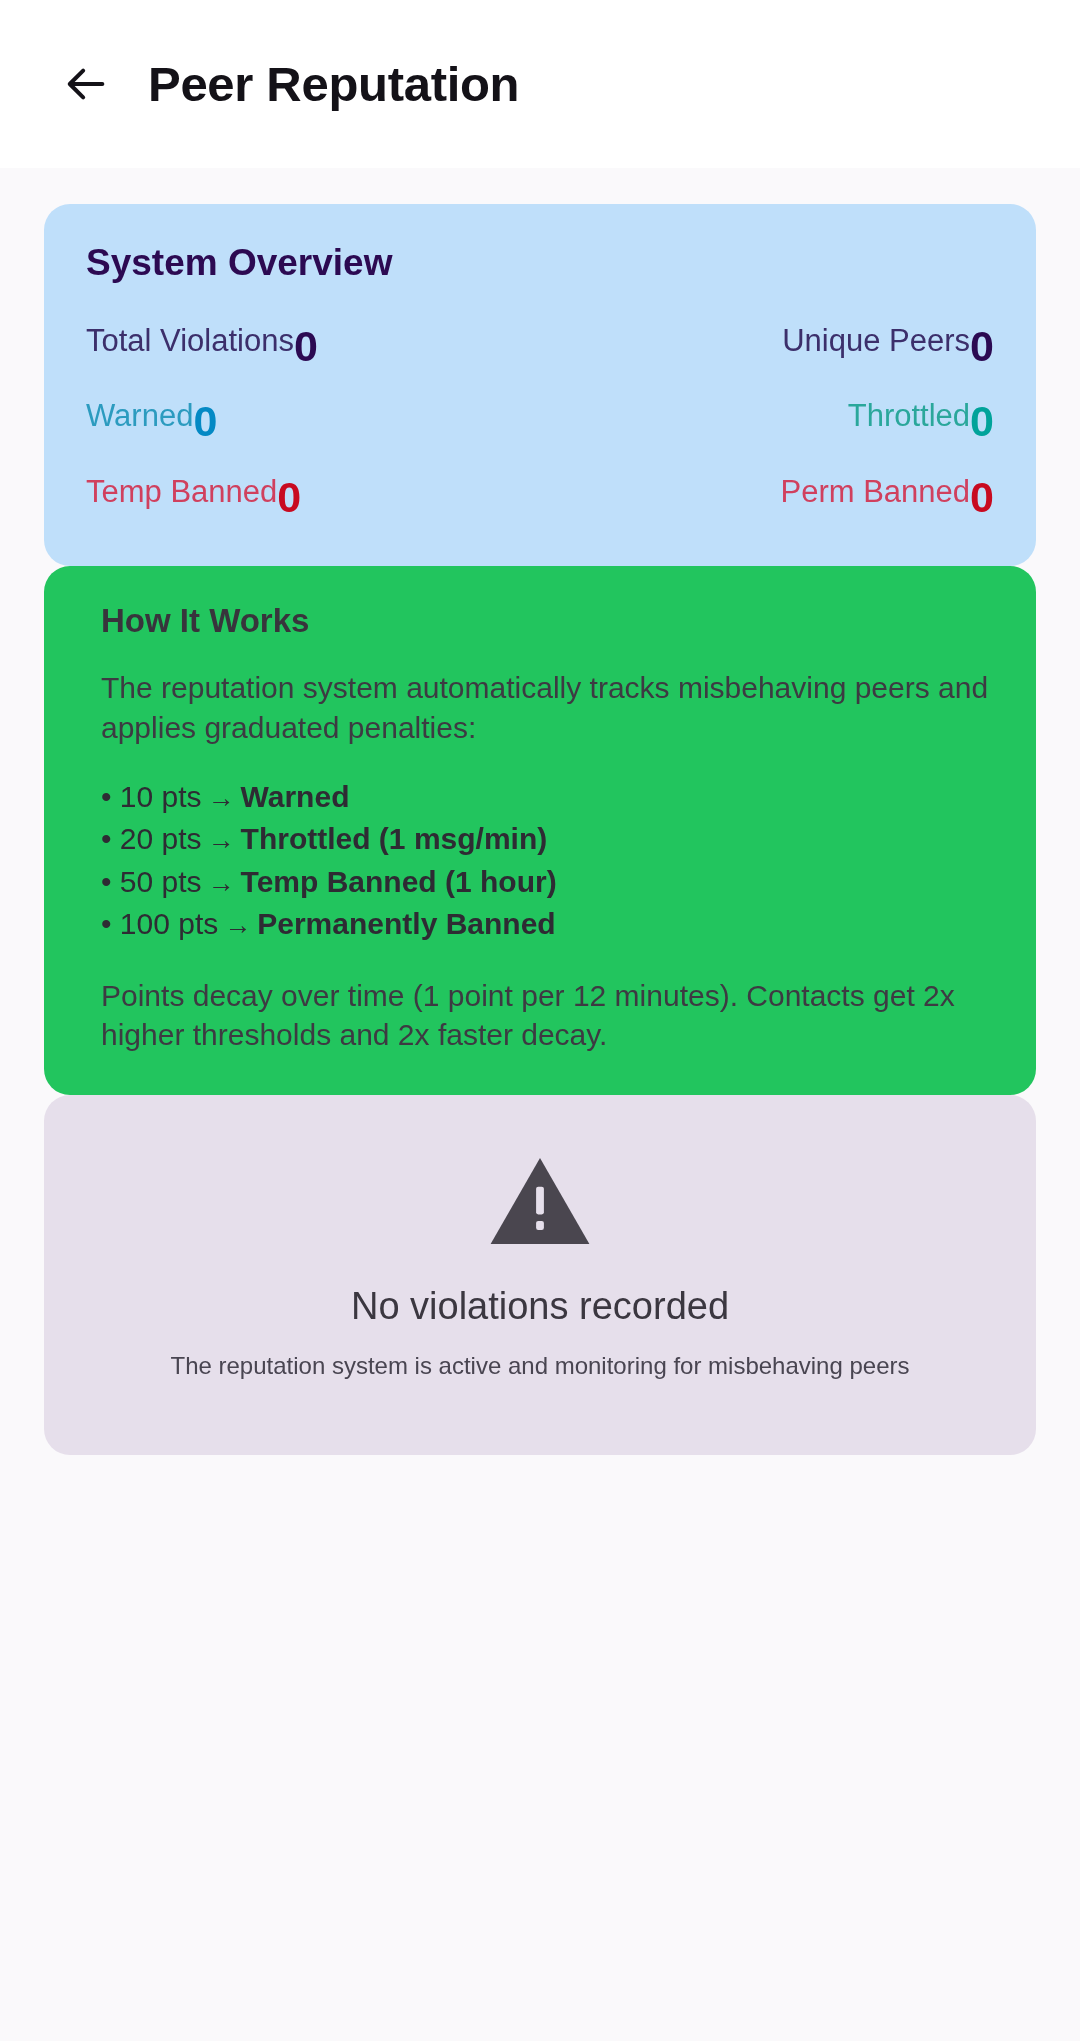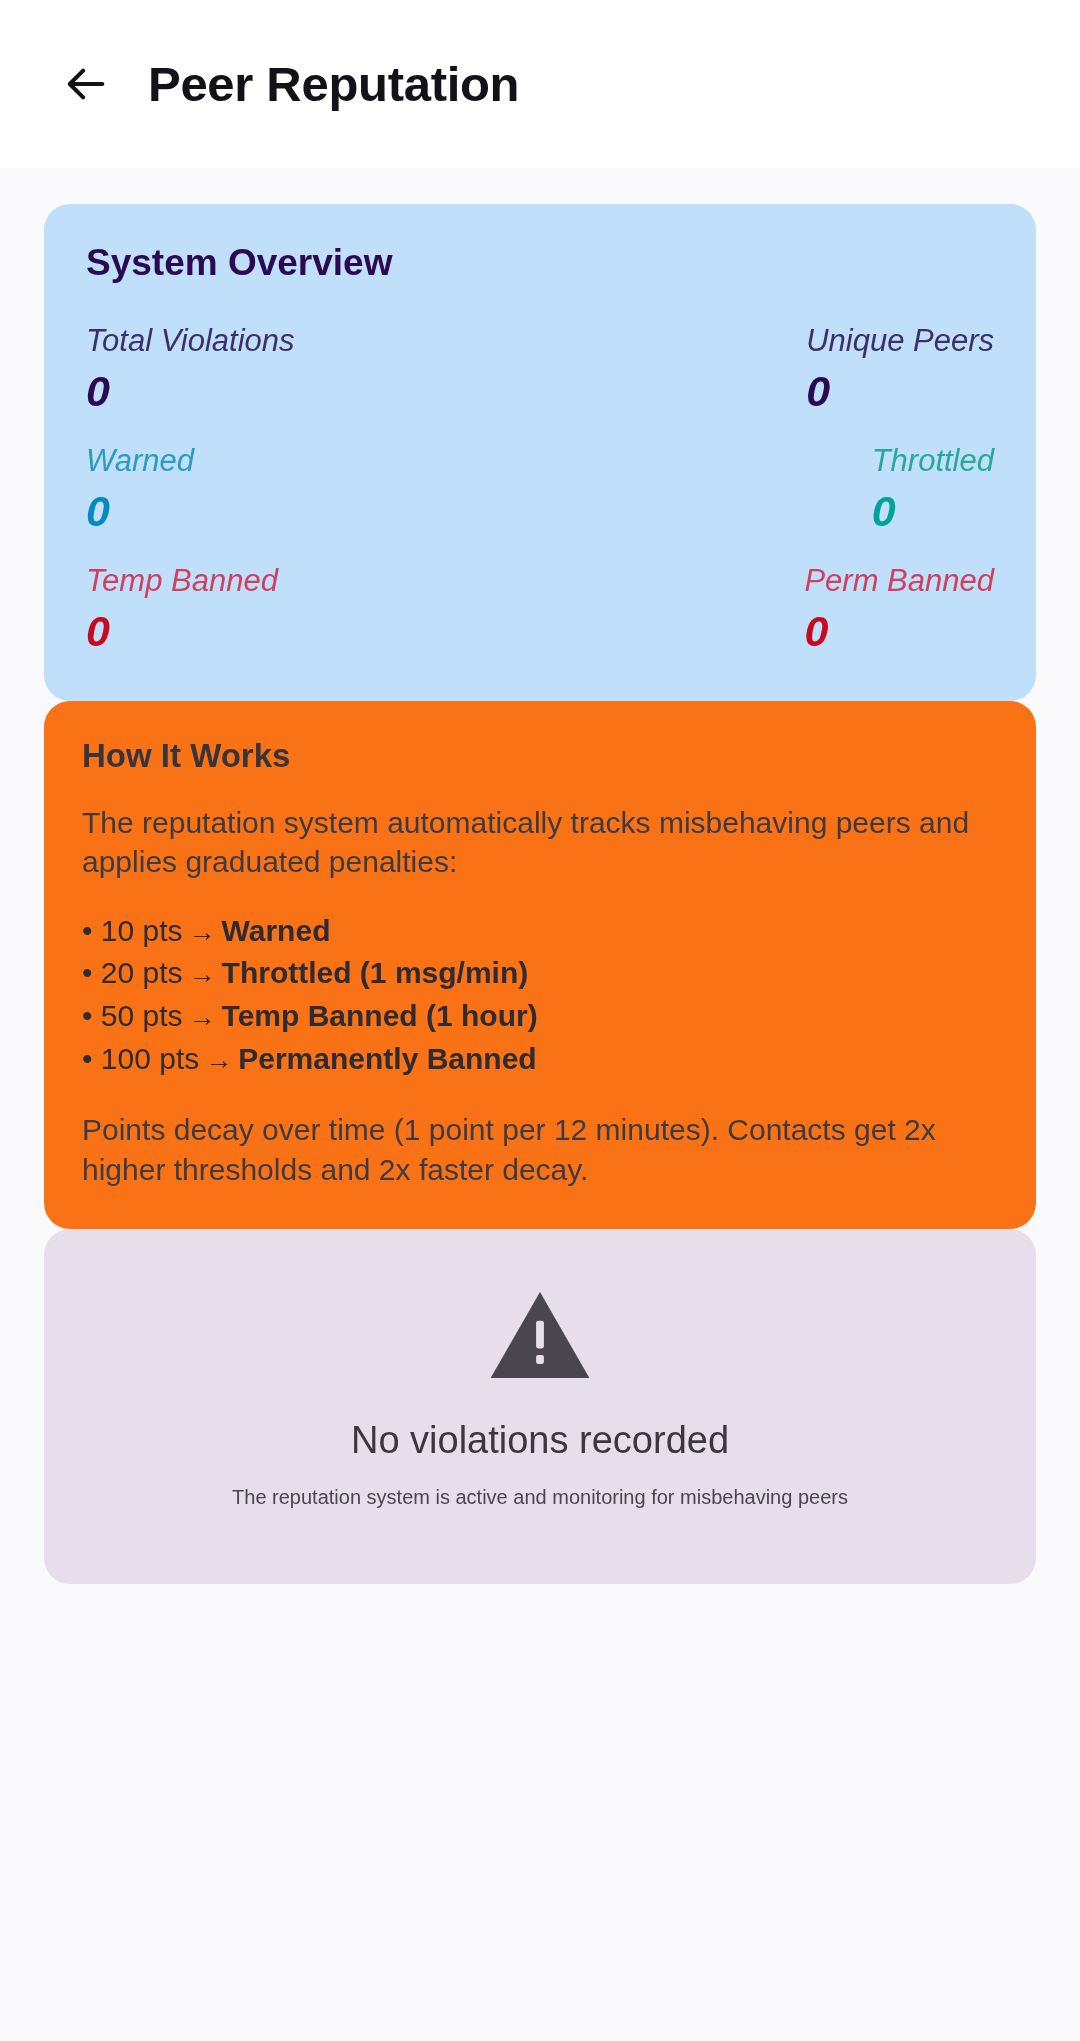--- a/index.html
+++ b/index.html
@@ -69,39 +69,38 @@
   }
   .stat-row {
     display: flex;
     justify-content: space-between;
     align-items: flex-start;
     margin-bottom: 26px;
   }
   .stat-row:last-child { margin-bottom: 0; }
   .stat {
     display: flex;
-    flex-direction: column;
-    font-style: italic;
+    flex-direction: row;
   }
   .stat.right { align-items: flex-start; text-align: right; }
   .stat-label {
     font-size: 31px;
     line-height: 1.25;
     margin-bottom: 6px;
   }
   .stat-value {
     font-size: 43px;
     font-weight: bold;
     line-height: 1.15;
   }
 
   
   .card-info {
-    background: #f97316;
-    padding: 36px 38px 40px 38px;
+    background: #22c55e;
+    padding: 36px 38px 40px 57px;
   }
   .card-info h3 {
     font-size: 33px;
     font-weight: bold;
     color: #38343c;
     margin-bottom: 28px;
   }
   .card-info p.body {
     font-size: 30px;
     line-height: 1.32;
@@ -134,21 +133,21 @@
     align-items: center;
     text-align: center;
   }
   .warn-icon { margin-bottom: 34px; }
   .empty-title {
     font-size: 38px;
     color: #3b3740;
     margin-bottom: 22px;
   }
   .empty-sub {
-    font-size: 20px;
+    font-size: 24px;
     line-height: 1.36;
     color: #494551;
     max-width: 780px;
   }
 </style>
 </head>
 <body>
 
 <div class="appbar">
   <button class="back-btn">

